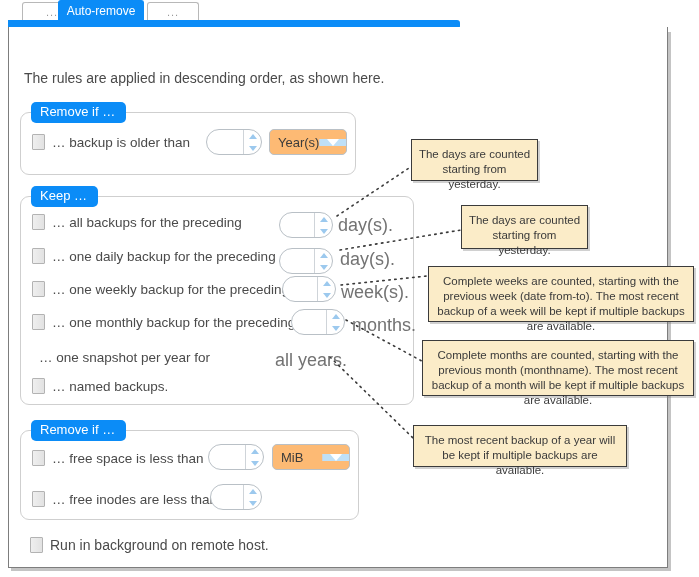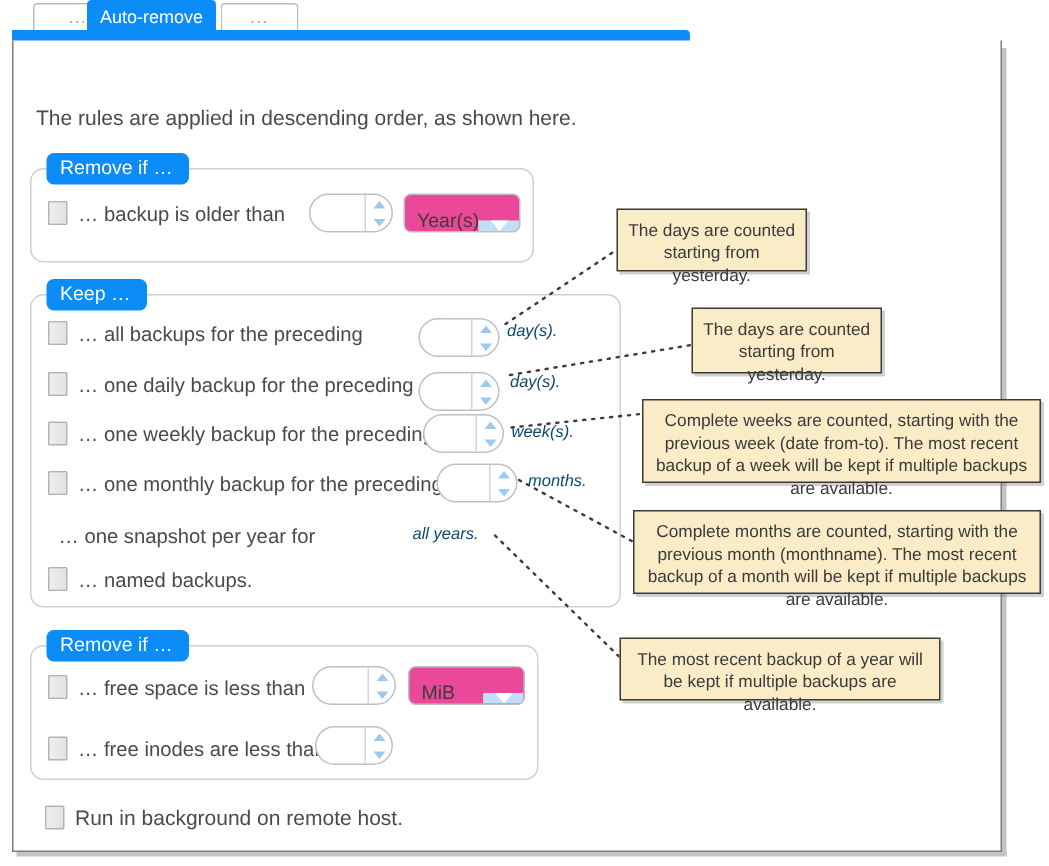--- a/index.html
+++ b/index.html
@@ -184,23 +184,23 @@
     border-top: 5px solid #9cc9ee;
   }
 
   
   .combo {
     position: absolute;
     box-sizing: border-box;
     height: 26px;
     border: 1px solid #b9c0c6;
     border-radius: 5px;
-    background: #ec4899;
-    display: flex;
-    align-items: flex-end;
+    background: #fdba74;
+    display: flex;
+    align-items: center;
     overflow: hidden;
   }
   .combo .cval {
     flex: 1 1 auto;
     display: flex;
     align-items: center;
     padding-left: 8px;
     font-size: 13px;
     color: #3c3c3c;
   }
@@ -215,24 +215,23 @@
   }
   .combo .carrow::before {
     content: "";
     border-left: 6px solid transparent;
     border-right: 6px solid transparent;
     border-top: 7px solid #ffffff;
   }
 
   .unit {
     position: absolute;
-    font-size: 11px;
-    color: #0c4a6e;
+    font-size: 18px;
+    color: #737373;
     white-space: nowrap;
-    font-style: italic;
   }
 
   
   .tip {
     position: absolute;
     box-sizing: border-box;
     background: #fbecc8;
     border: 1px solid #3b3b3b;
     color: #3a3a3a;
     font-size: 11.5px;

